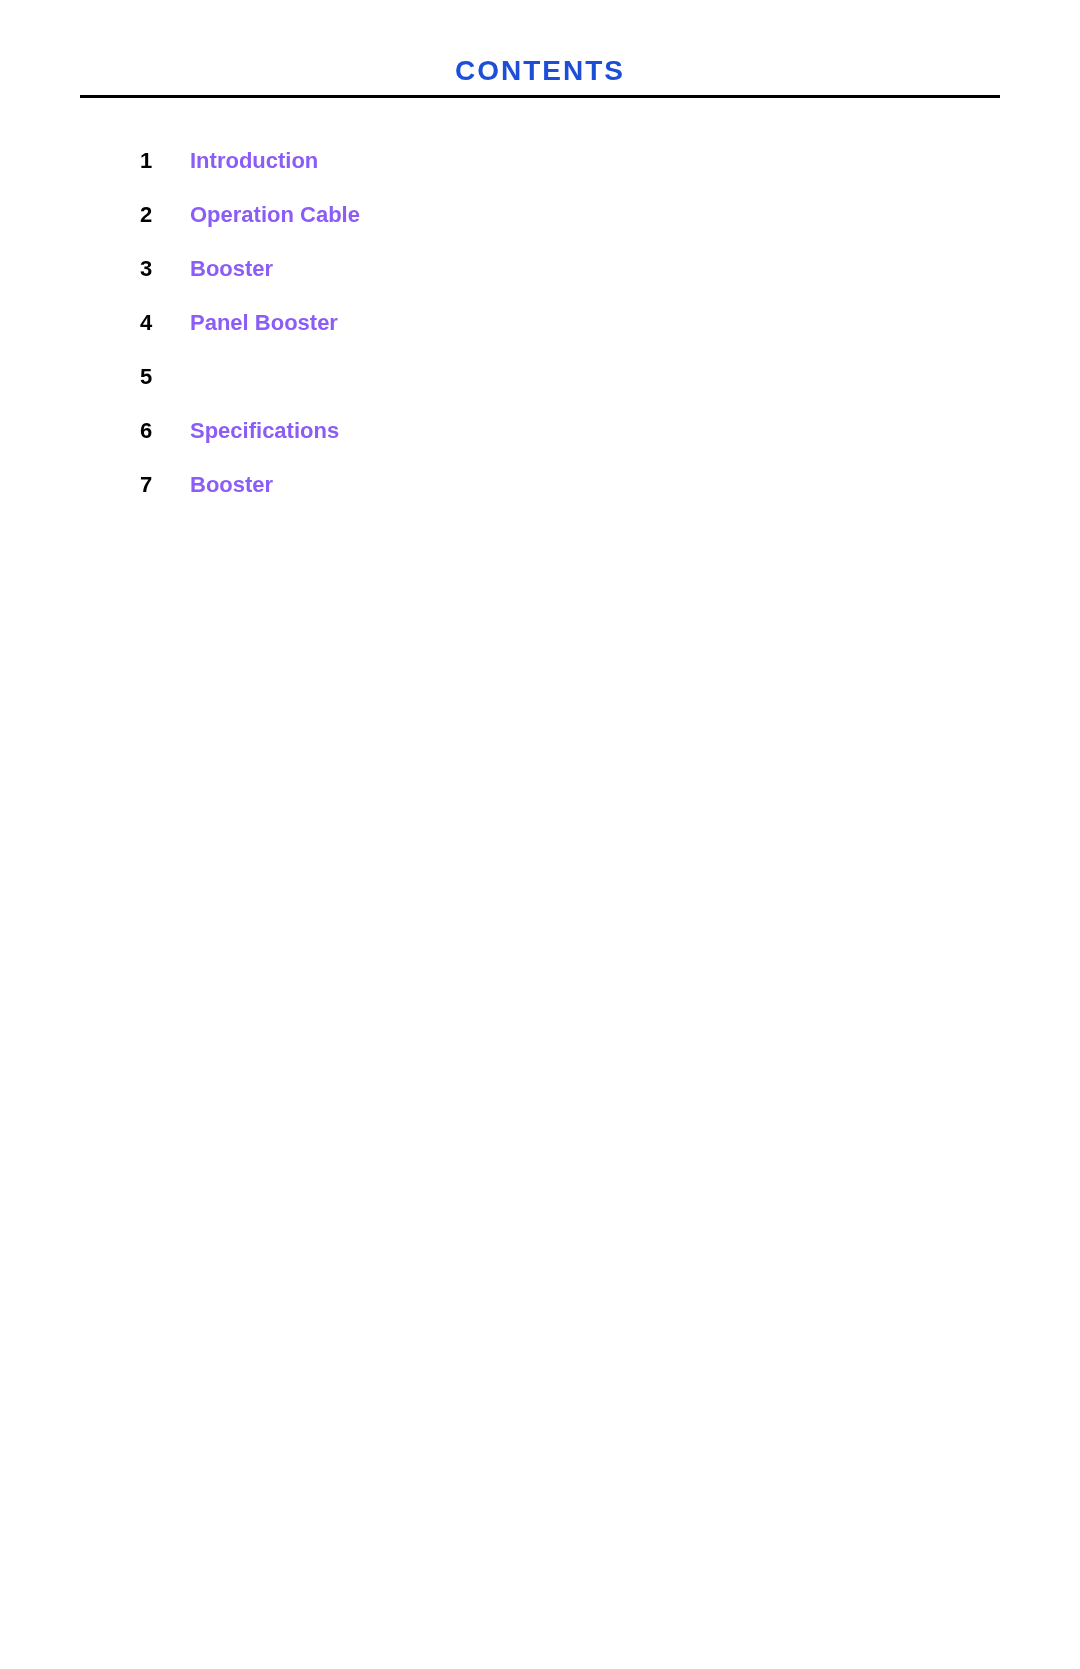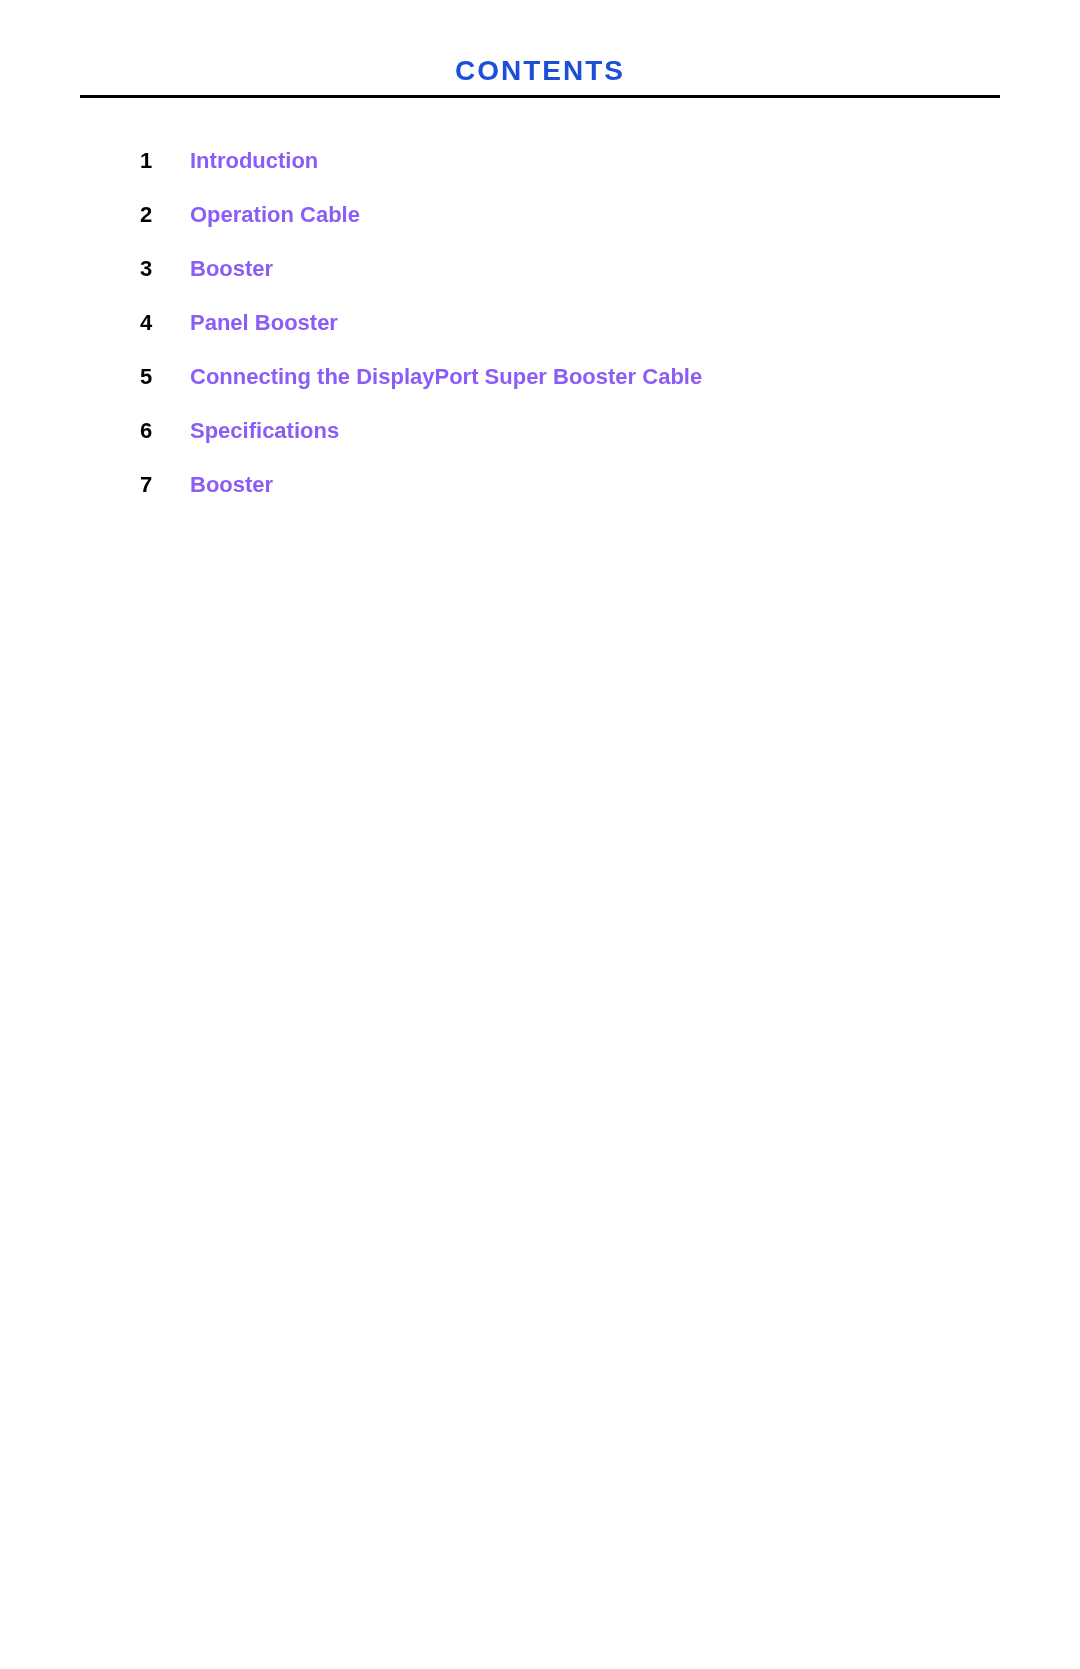--- a/index.html
+++ b/index.html
@@ -92,21 +92,20 @@
       <li class="toc-item">
         <span class="toc-number">3</span>
         <span class="toc-label">Booster</span>
       </li>
       <li class="toc-item">
         <span class="toc-number">4</span>
         <span class="toc-label">Panel Booster</span>
       </li>
       <li class="toc-item">
         <span class="toc-number">5</span>
-        <span class="toc-label">Connecting the DisplayPort Super Booster Cable</span>
       </li>
       <li class="toc-item">
         <span class="toc-number">6</span>
         <span class="toc-label">Specifications</span>
       </li>
       <li class="toc-item">
         <span class="toc-number">7</span>
         <span class="toc-label">Booster</span>
       </li>
     </ul>

